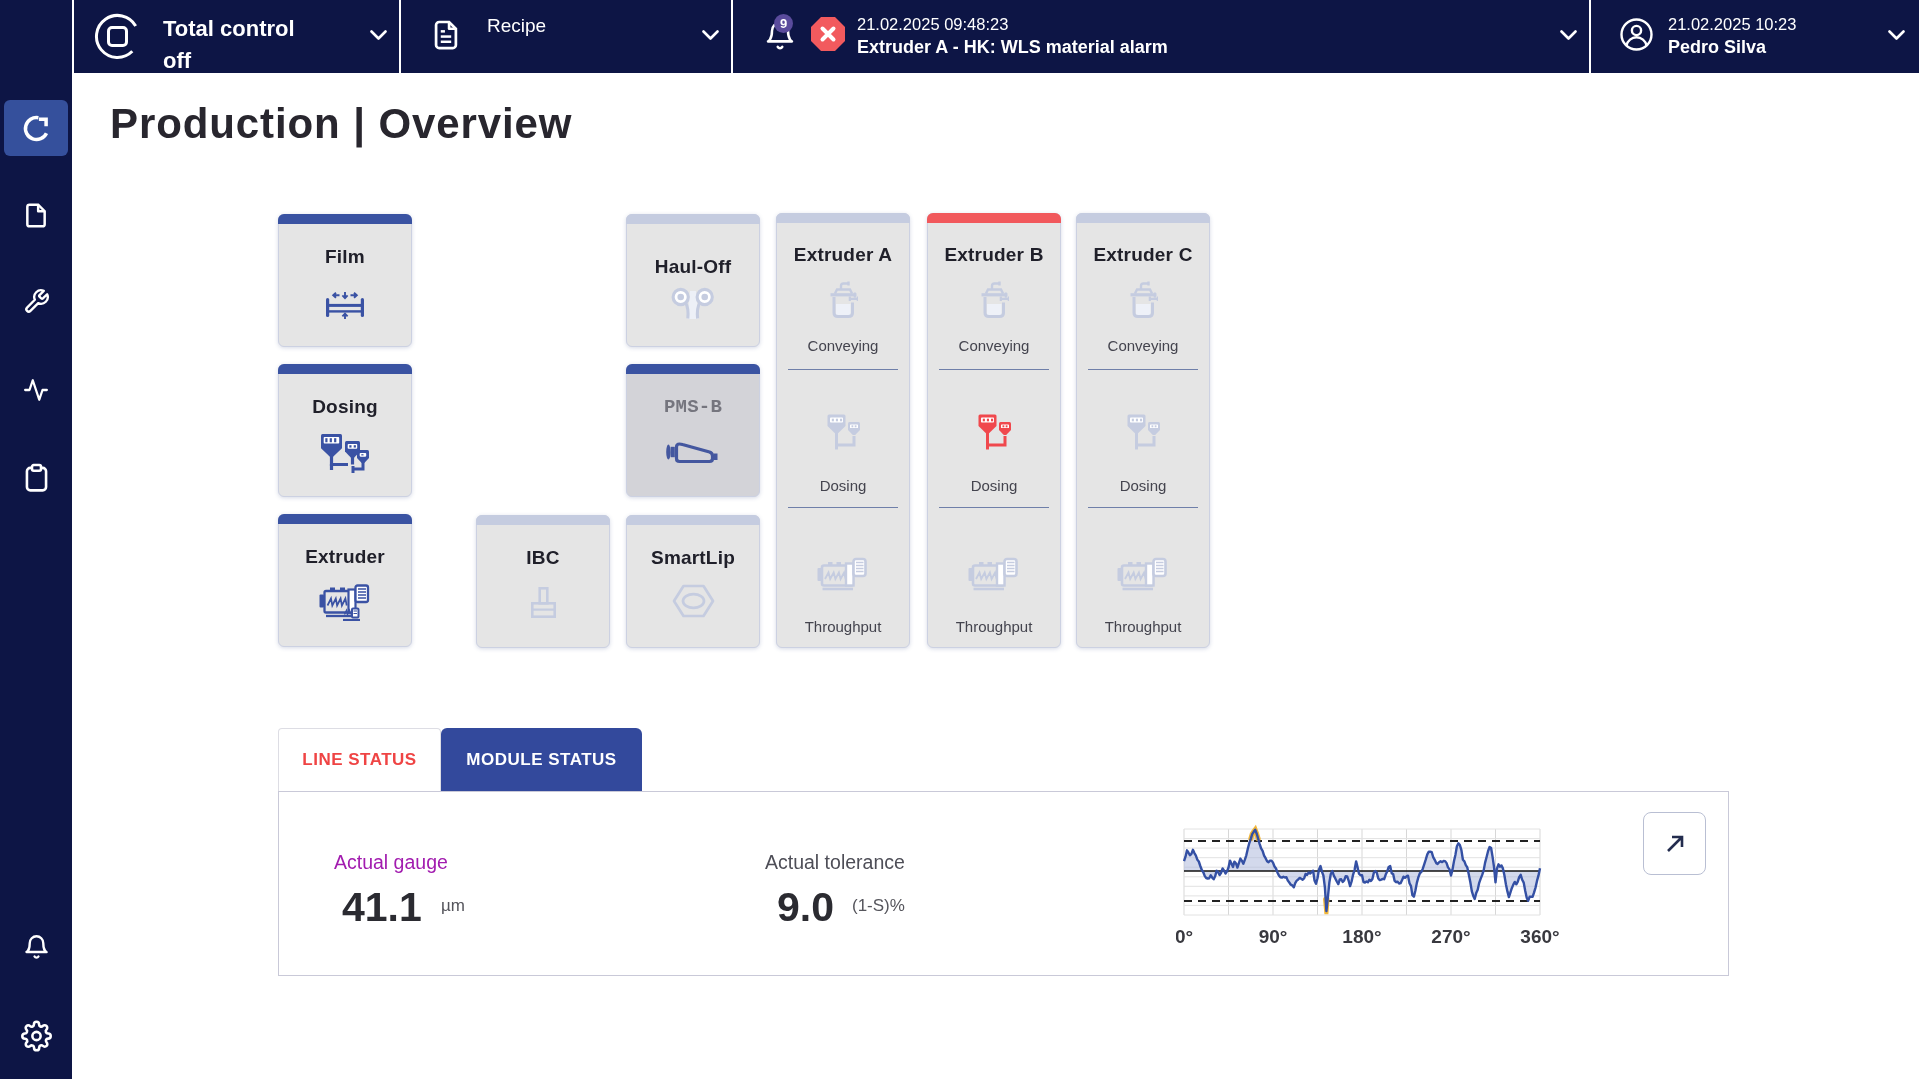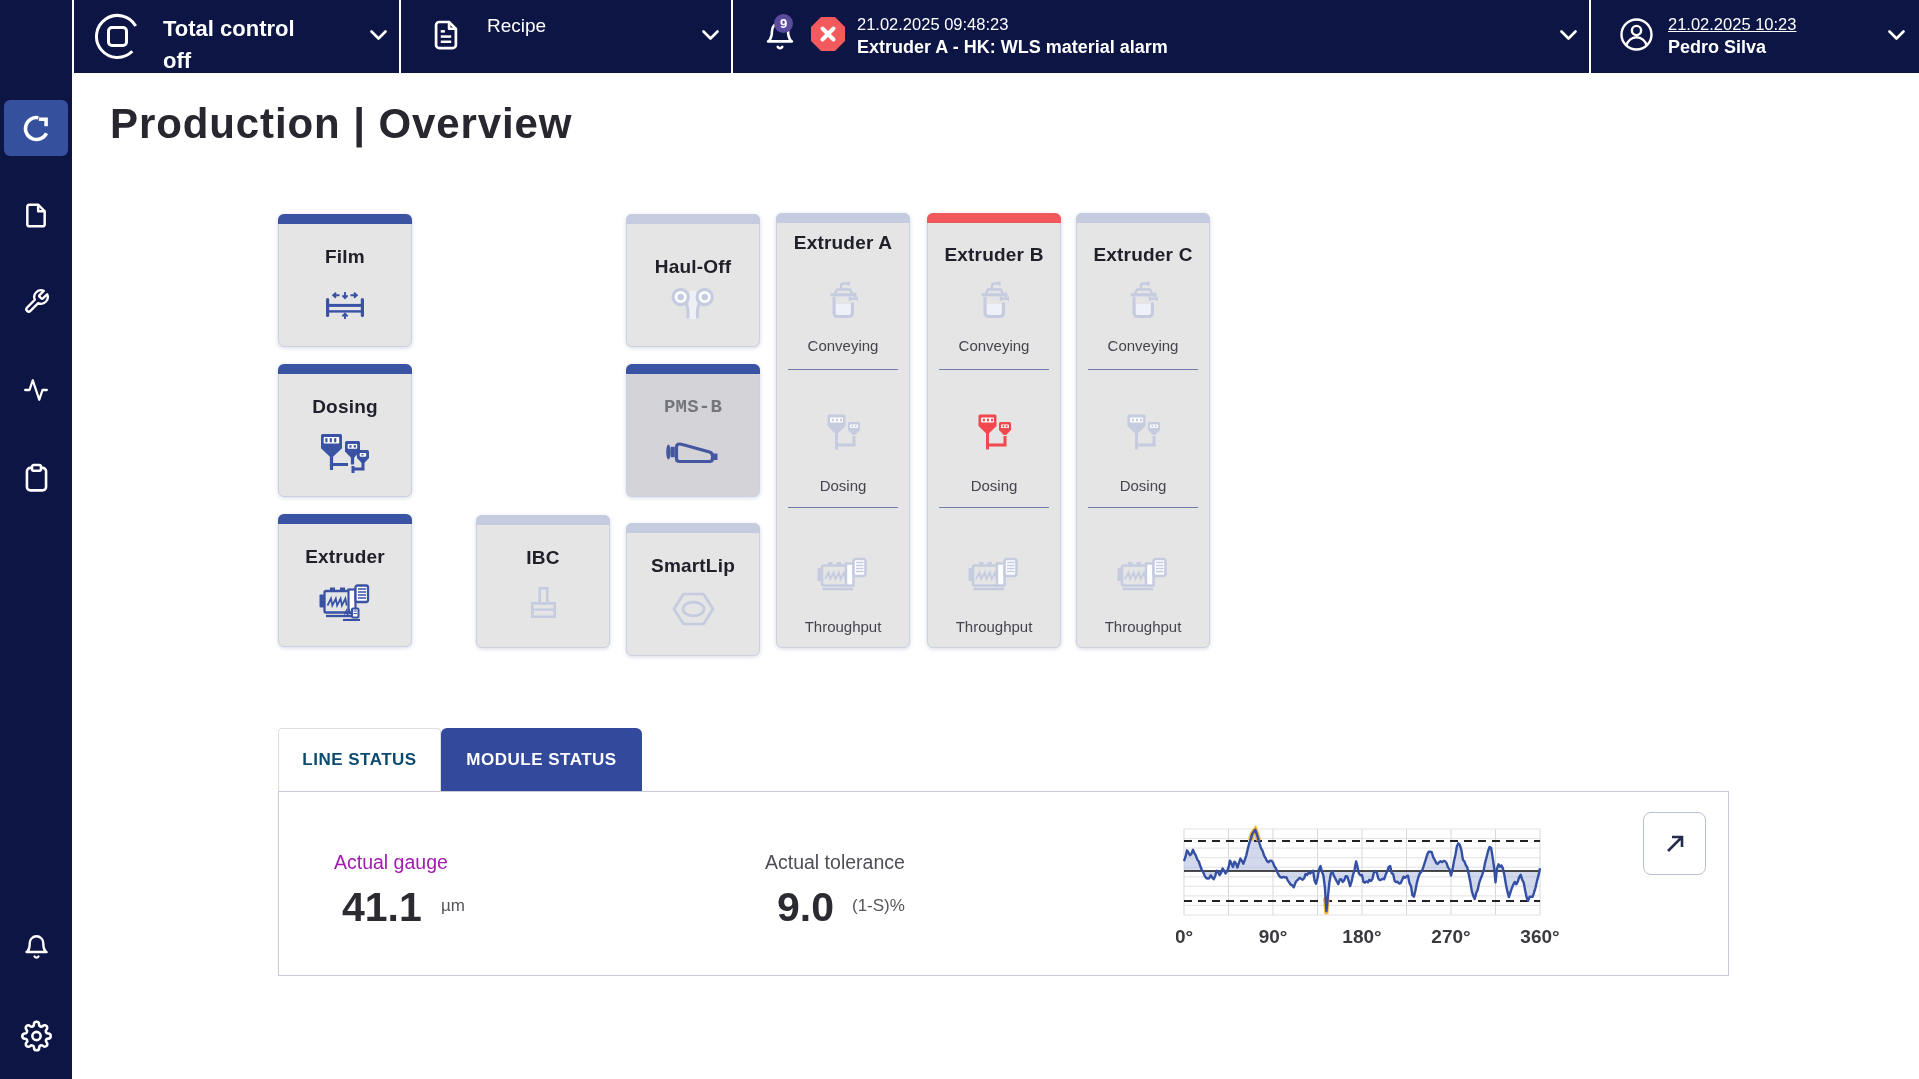--- a/index.html
+++ b/index.html
@@ -98,21 +98,21 @@
 <div class="abs" style="left:857px;top:37px;color:#fff;font-size:18px;font-weight:bold;">Extruder A - HK: WLS material alarm</div>
 <svg class="abs" style="left:1560px;top:30px;" width="17" height="11" viewBox="0 0 17 11">
     <polyline points="1.5,1.5 8.5,8.5 15.5,1.5" fill="none" stroke="#fff" stroke-width="2.6" stroke-linecap="round" stroke-linejoin="round"></polyline>
   </svg>
 
 <svg class="abs" style="left:1620px;top:18px;" width="33" height="33" viewBox="0 0 33 33">
   <circle cx="16.5" cy="16.5" r="15" fill="none" stroke="#fff" stroke-width="2.4"></circle>
   <circle cx="16.5" cy="12.5" r="4.6" fill="none" stroke="#fff" stroke-width="2.4"></circle>
   <path d="M6.5 27.5 a10.2 10.2 0 0 1 20 0" fill="none" stroke="#fff" stroke-width="2.4"></path>
 </svg>
-<div class="abs" style="left:1668px;top:15px;color:#fff;font-size:16.5px;text-decoration:underline;">21.02.2025 10:23</div>
+<div class="abs" style="left:1668px;top:15px;color:#fff;font-size:16.5px;">21.02.2025 10:23</div>
 <div class="abs" style="left:1668px;top:37px;color:#fff;font-size:18px;font-weight:bold;">Pedro Silva</div>
 <svg class="abs" style="left:1888px;top:30px;" width="17" height="11" viewBox="0 0 17 11">
     <polyline points="1.5,1.5 8.5,8.5 15.5,1.5" fill="none" stroke="#fff" stroke-width="2.6" stroke-linecap="round" stroke-linejoin="round"></polyline>
   </svg>
 
 <div class="abs" style="left:110px;top:100px;font-size:42px;font-weight:bold;color:#28262e;letter-spacing:0.9px;">Production | Overview</div>
 
 <div class="card" style="left:278px;top:214px;width:134px;height:133px;">
   <div class="strip b"></div>
   <div class="ctitle" style="top:31px;">Film</div>
@@ -205,34 +205,34 @@
   <div class="strip l"></div>
   <div class="ctitle" style="top:31px;">IBC</div>
   <div class="icwrap" style="top:71px;">
       <svg width="25" height="32" viewBox="0 0 25 32">
 <rect x="8.7" y="1.3" width="7.6" height="15" fill="none" stroke="#c5cce0" stroke-width="2.6"></rect>
 <rect x="1.3" y="16.3" width="22.4" height="13.4" fill="none" stroke="#c5cce0" stroke-width="2.6"></rect>
 <line x1="1.3" y1="22.6" x2="23.7" y2="22.6" stroke="#c5cce0" stroke-width="2.2"></line>
 </svg>
     </div>
 </div>
-<div class="card" style="left:626px;top:515px;width:134px;height:133px;margin-top:8px;">
+<div class="card" style="left:626px;top:515px;width:134px;height:133px;">
   <div class="strip l"></div>
   <div class="ctitle" style="top:31px;">SmartLip</div>
   <div class="icwrap" style="top:68px;">
       <svg width="43" height="34" viewBox="0 0 43 34">
 <polygon points="11.5,2 31.5,2 41,17 31.5,32 11.5,32 2,17" fill="none" stroke="#c5cce0" stroke-width="2.7" stroke-linejoin="round"></polygon>
 <ellipse cx="21.5" cy="17" rx="10.5" ry="6.8" fill="none" stroke="#c5cce0" stroke-width="2.7"></ellipse>
 </svg>
     </div>
 </div>
 
 <div class="card" style="left:776px;top:213px;width:134px;height:435px;">
   <div class="strip l"></div>
-  <div class="ctitle" style="top:18px;">Extruder A</div>
+  <div class="ctitle" style="top:30px;">Extruder A</div>
   <div class="icwrap" style="top:67px;">
       <svg width="29" height="39" viewBox="0 0 29 39">
 <path d="M12 8.5 V5 Q12 2.5 14.5 2.5 H18.5 M19.5 0.5 V4.5" fill="none" stroke="#c5cce0" stroke-width="2.4"></path>
 <path d="M6 12.5 L8 8.5 H21 L23 12.5" fill="none" stroke="#c5cce0" stroke-width="2.4"></path>
 <line x1="1.5" y1="13.8" x2="27.5" y2="13.8" stroke="#c5cce0" stroke-width="3.2"></line>
 <rect x="7" y="23" width="14.5" height="11" fill="#eef1f8"></rect>
 <path d="M5 16 V32 Q5 35.5 9 35.5 H19.5 Q23.5 35.5 23.5 32 V21.5" fill="none" stroke="#c5cce0" stroke-width="3"></path>
 <path d="M25.8 11.5 V16.5 M21.5 17.8 H28.5 M20.8 15.5 V20 M28.8 15.5 V20" fill="none" stroke="#c5cce0" stroke-width="2.2"></path>
 </svg>
     </div>
@@ -359,21 +359,21 @@
 <path d="M8 23 L11.5 16.5 L13.2 23 L16.7 16.5 L18.4 23 L21.9 16.5 L23.6 23 L27.1 16.5 L28.6 23" fill="none" stroke="#c5cce0" stroke-width="1.8"></path>
 <rect x="29" y="7.5" width="7.5" height="22" fill="#fff" stroke="#c5cce0" stroke-width="2.4"></rect>
 <rect x="36.5" y="3" width="12" height="17" rx="2.5" fill="#fff" stroke="#c5cce0" stroke-width="2.6"></rect>
 <path d="M39 6.5 H46.5 M39 9.5 H46.5 M39 12.5 H46.5 M39 15.5 H46.5" stroke="#c5cce0" stroke-width="1.6"></path>
 <path d="M5.5 33 H36" stroke="#c5cce0" stroke-width="2.6"></path>
 </svg>
     </div>
   <div class="clabel" style="top:404px;">Throughput</div>
 </div>
 
-<div class="abs" style="left:278px;top:728px;width:163px;height:63px;background:#fff;border:1px solid #dddde4;border-bottom:none;border-radius:4px 4px 0 0;display:flex;align-items:center;justify-content:center;font-weight:bold;font-size:17px;color:#0c4a6e;letter-spacing:0.5px;">LINE STATUS</div>
+<div class="abs" style="left:278px;top:728px;width:163px;height:63px;background:#fff;border:1px solid #dddde4;border-bottom:none;border-radius:4px 4px 0 0;display:flex;align-items:center;justify-content:center;font-weight:bold;font-size:17px;color:#ef4444;letter-spacing:0.5px;">LINE STATUS</div>
 <div class="abs" style="left:441px;top:728px;width:201px;height:64px;background:#33499c;border-radius:6px 6px 0 0;display:flex;align-items:center;justify-content:center;font-weight:bold;font-size:17px;color:#fff;letter-spacing:0.5px;">MODULE STATUS</div>
 
 <div class="abs" style="left:278px;top:791px;width:1451px;height:185px;background:#fff;border:1px solid #c9c9d8;"></div>
 
 <div class="abs" style="left:334px;top:851px;font-size:19.5px;color:#a21caf;">Actual gauge</div>
 <div class="abs" style="left:342px;top:884px;font-size:41px;font-weight:bold;color:#2b2b31;">41.1</div>
 <div class="abs" style="left:441px;top:896px;font-size:17px;color:#55555c;">µm</div>
 
 <div class="abs" style="left:765px;top:851px;font-size:19.5px;color:#4e4e57;">Actual tolerance</div>
 <div class="abs" style="left:777px;top:884px;font-size:41px;font-weight:bold;color:#2b2b31;">9.0</div>

